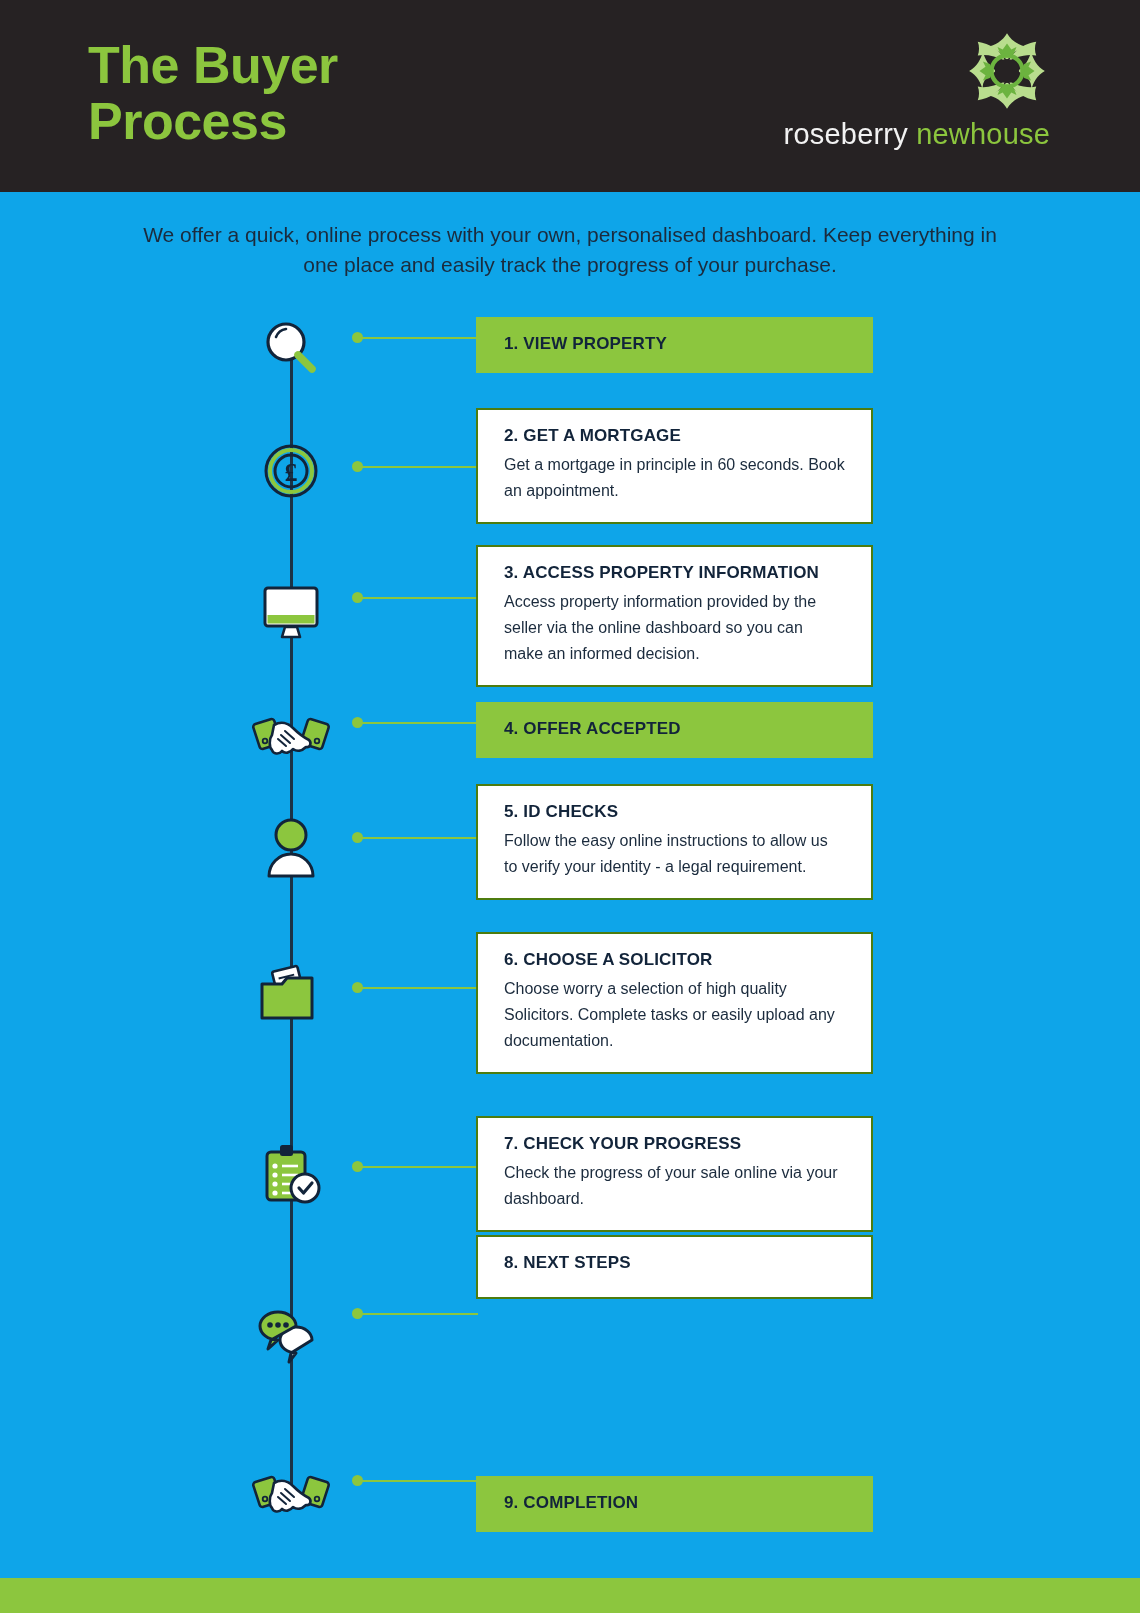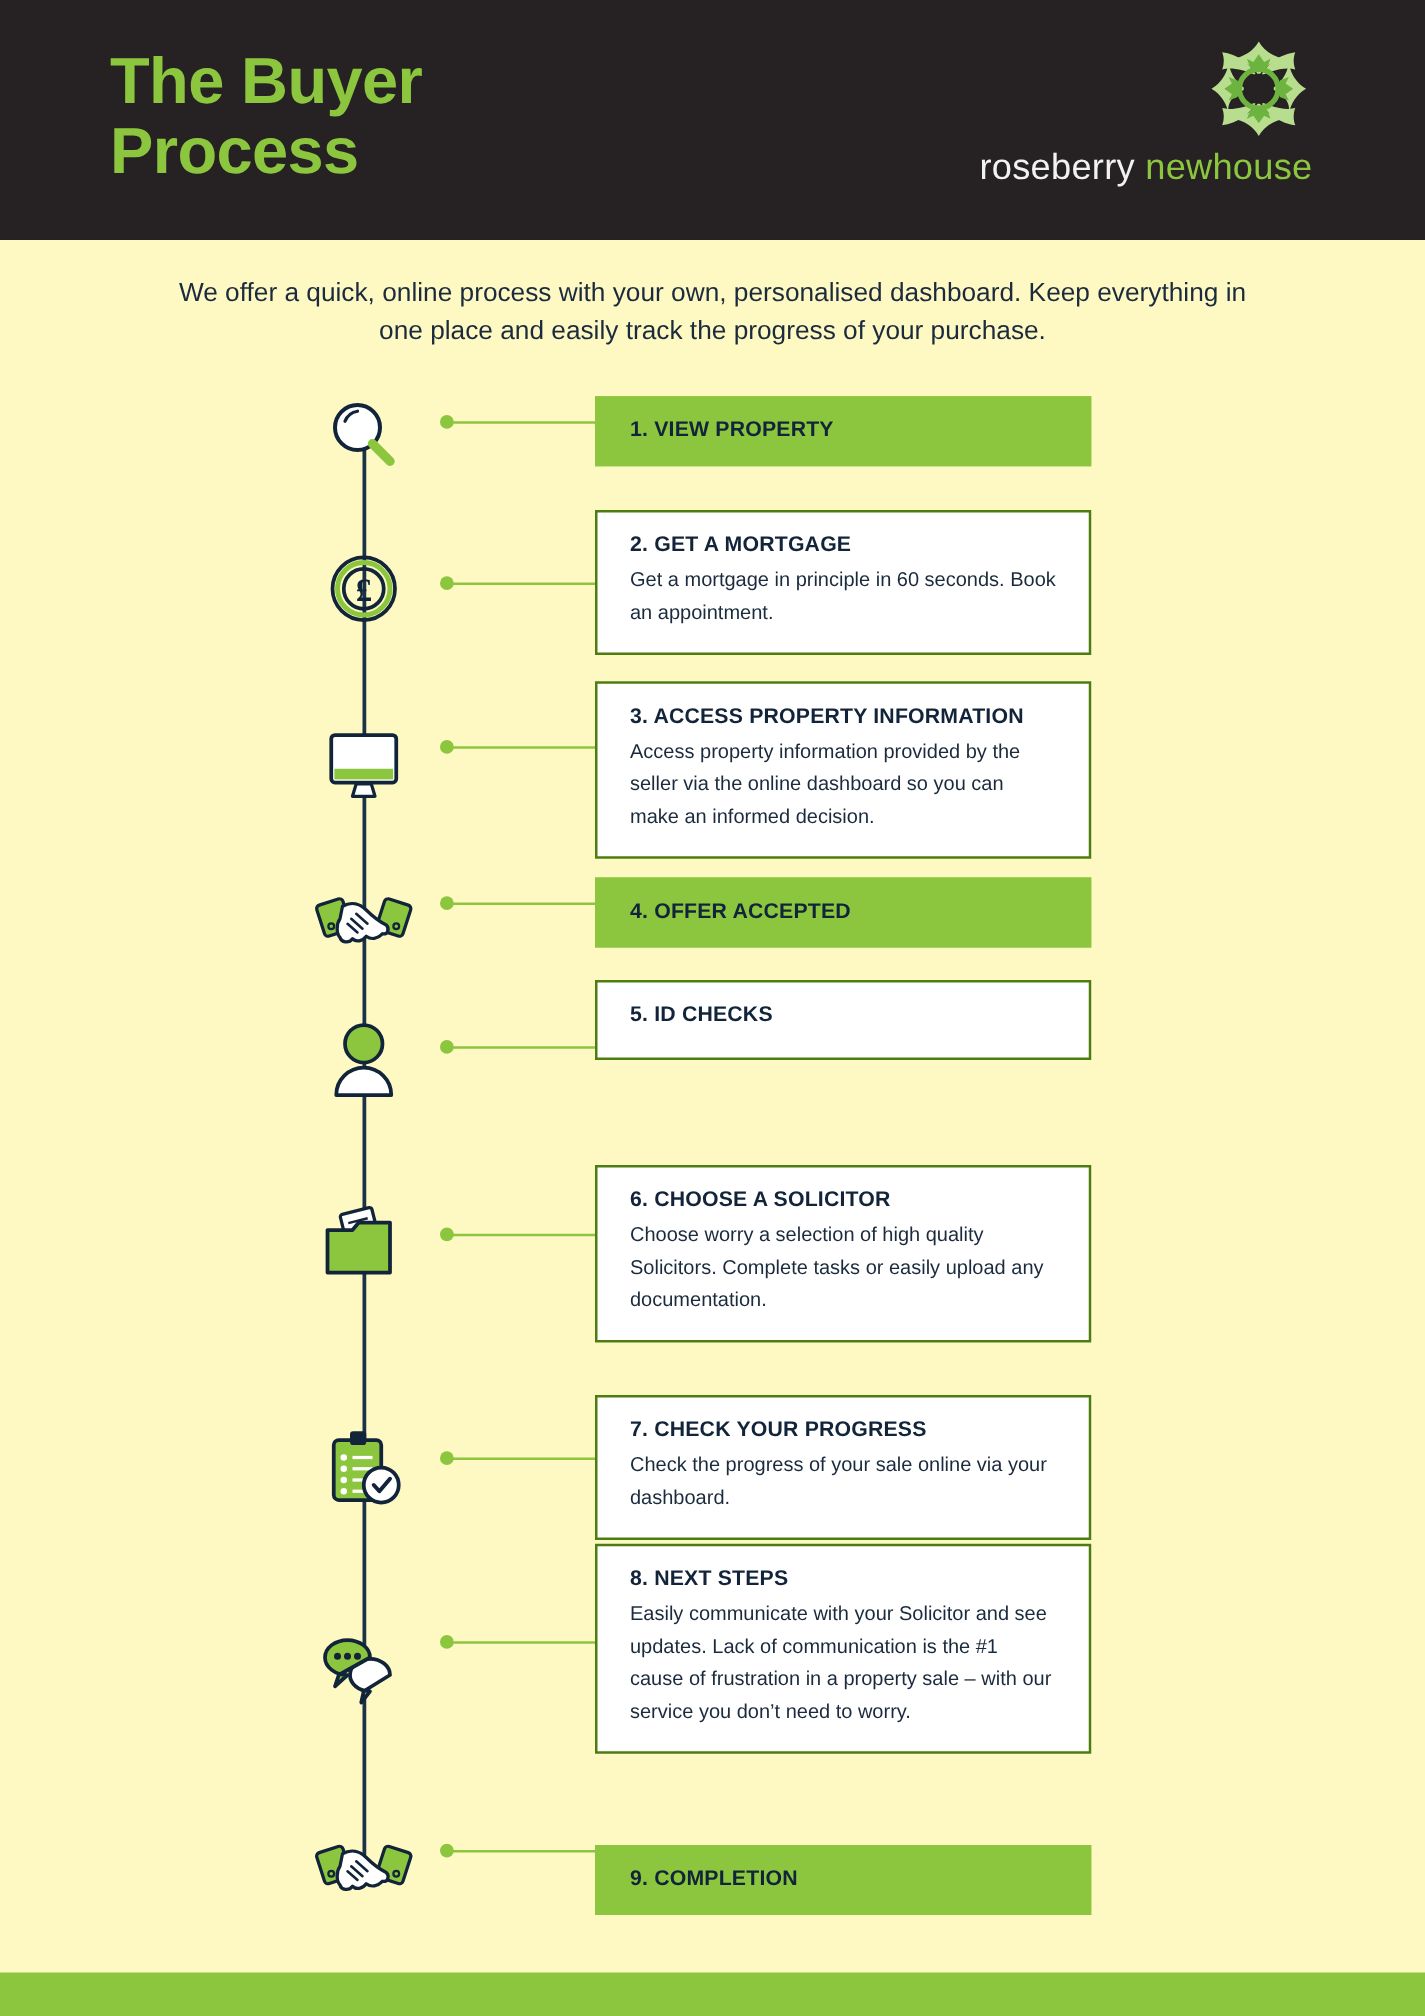--- a/index.html
+++ b/index.html
@@ -6,21 +6,21 @@
   html, body {
     width: 1140px;
     height: 1613px;
     background: #ffffff;
     font-family: "Liberation Sans", sans-serif;
   }
   .page {
     position: relative;
     width: 1140px;
     height: 1613px;
-    background: #fef9c3;
+    background: #0ea5e9;
     overflow: hidden;
   }
 
   
   .header {
     position: absolute;
     left: 0; top: 0;
     width: 1140px; height: 192px;
     background: #262223;
   }
@@ -266,20 +266,21 @@
       <div class="step-icon" style="top:4px;">
         <svg width="62" height="66" viewBox="0 0 62 66">
           <circle cx="31" cy="21" r="15" fill="#8cc63e" stroke="#12243a" stroke-width="3"></circle>
           <path d="M9 62 a22 22 0 0 1 44 0 Z" fill="#ffffff" stroke="#12243a" stroke-width="3" stroke-linejoin="round"></path>
         </svg>
       </div>
       <div class="connector-dot" style="top:32px;"></div>
       <div class="connector" style="top:37px; width:120px;"></div>
       <div class="card" style="top:-16px;">
         <div class="card-title">5. ID CHECKS</div>
+        <div class="card-body">Follow the easy online instructions to allow us to verify your identity - a legal requirement.</div>
       </div>
     </div>
 
     <div class="step" style="top:650px;">
       <div class="step-icon" style="top:2px;">
         <svg width="74" height="66" viewBox="0 0 74 66">
           <g transform="rotate(-14 37 33)">
             <rect x="24" y="6" width="26" height="34" rx="2" fill="#ffffff" stroke="#12243a" stroke-width="2.6"></rect>
             <line x1="29" y1="14" x2="45" y2="14" stroke="#12243a" stroke-width="2"></line>
             <line x1="29" y1="20" x2="45" y2="20" stroke="#12243a" stroke-width="2"></line>
@@ -328,21 +329,20 @@
           <path d="M36 28 a18 14 0 1 0 -36 0 a18 14 0 0 0 18 14 l-10 9 l3 -9 z" fill="#8cc63e" stroke="#12243a" stroke-width="3" stroke-linejoin="round" transform="translate(6,12)"></path>
           <circle cx="16" cy="39" r="2.8" fill="#12243a"></circle>
           <circle cx="24" cy="39" r="2.8" fill="#12243a"></circle>
           <circle cx="32" cy="39" r="2.8" fill="#12243a"></circle>
         </svg>
       </div>
       <div class="connector-dot" style="top:33px;"></div>
       <div class="connector" style="top:38px; width:120px;"></div>
       <div class="card" style="top:-40px;">
         <div class="card-title">8. NEXT STEPS</div>
-        <div class="card-body">Easily communicate with your Solicitor and see updates. Lack of communication is the #1 cause of frustration in a property sale – with our service you don’t need to worry.</div>
       </div>
     </div>
 
     <div class="step" style="top:1148px;">
       <div class="step-icon" style="top:0px;">
         <svg width="78" height="60" viewBox="0 0 78 60">
           <g transform="translate(0,4)">
             <rect x="4" y="14" width="22" height="26" rx="3" transform="rotate(-18 15 27)" fill="#8cc63e" stroke="#12243a" stroke-width="2.6"></rect>
             <rect x="52" y="14" width="22" height="26" rx="3" transform="rotate(18 63 27)" fill="#8cc63e" stroke="#12243a" stroke-width="2.6"></rect>
             <circle cx="13" cy="34" r="2.3" fill="none" stroke="#12243a" stroke-width="1.8"></circle>

